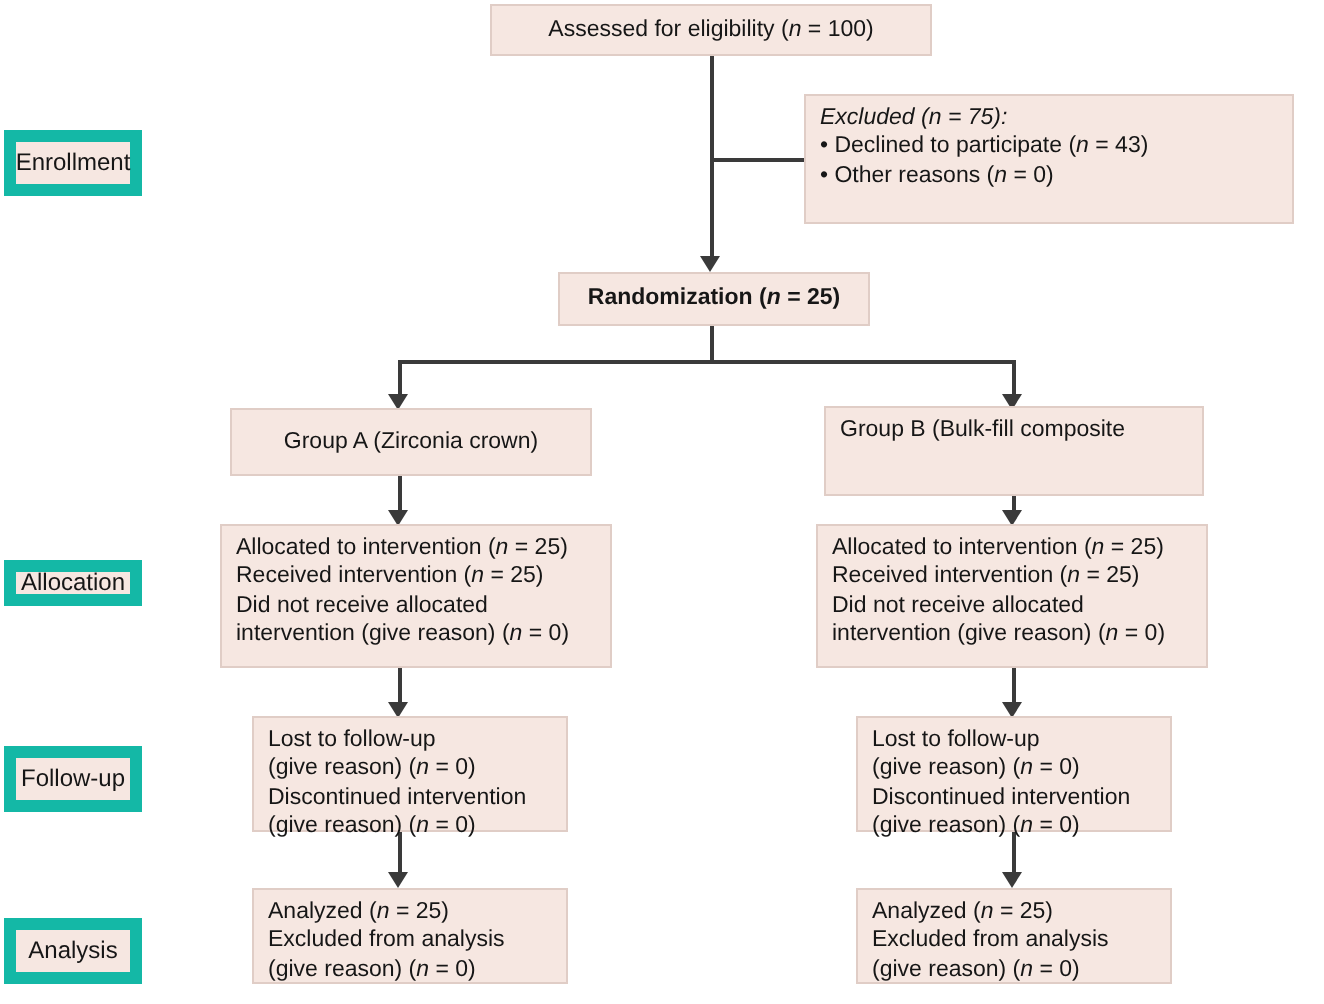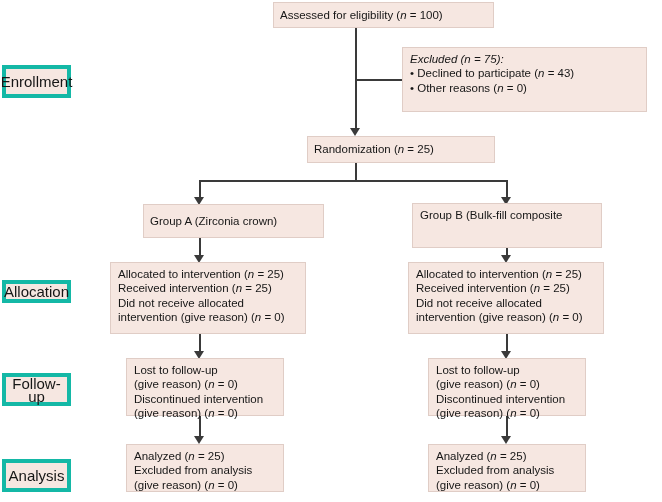--- a/index.html
+++ b/index.html
@@ -27,34 +27,33 @@
     border: 1px solid #e0cdc6;
     box-sizing: border-box;
     font-size: 11.5px;
     line-height: 14.4px;
     color: #161616;
     padding: 4px 7px;
   }
   .box.center {
     display: flex;
     align-items: center;
-    justify-content: flex-start;
+    justify-content: center;
     text-align: center;
     padding: 2px 6px;
-    margin-left: 28px;
   }
   .box.left {
     text-align: left;
   }
   .stage {
     position: absolute;
     background: #f6e7e1;
-    border: 4px solid #14b8a6;
+    border: 6px solid #14b8a6;
     box-sizing: border-box;
-    font-size: 15px;
+    font-size: 12px;
     line-height: 13px;
     color: #161616;
     display: flex;
     align-items: center;
     justify-content: center;
     text-align: center;
   }
 
   .ital { font-style: italic; }
   .line { display: block; white-space: nowrap; }
@@ -140,21 +139,21 @@
   </div>
 
   <div class="box left" style="left:402px; top:47px; width:245px; height:65px;">
     <div>
       <span class="line ital">Excluded (<i>n</i> = 75):</span>
       <span class="bullet">• Declined to participate (<i>n</i> = 43)</span>
       <span class="bullet">• Other reasons (<i>n</i> = 0)</span>
     </div>
   </div>
 
-  <div class="box center" style="left:279px; top:136px; width:188px; height:27px;">
+  <div class="box center" style="left:279px; top:136px; width:156px; height:27px;font-weight:bold;">
     <span class="line">Randomization (<i>n</i> = 25)</span>
   </div>
 
   <div class="box center" style="left:115px; top:204px; width:181px; height:34px;">
     <span class="line">Group A (Zirconia crown)</span>
   </div>
 
   <div class="box left" style="left:412px; top:203px; width:190px; height:45px;">
     <div>
       <span class="line">Group B (Bulk-fill composite</span>

